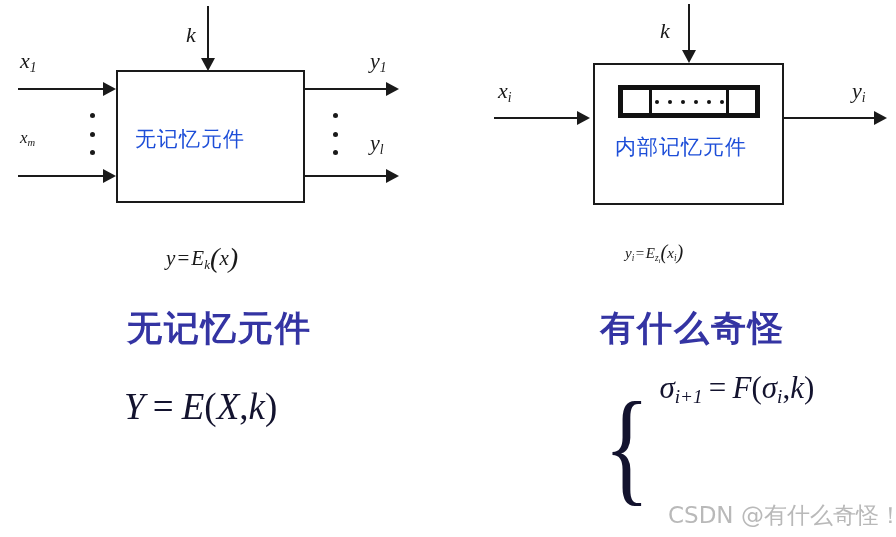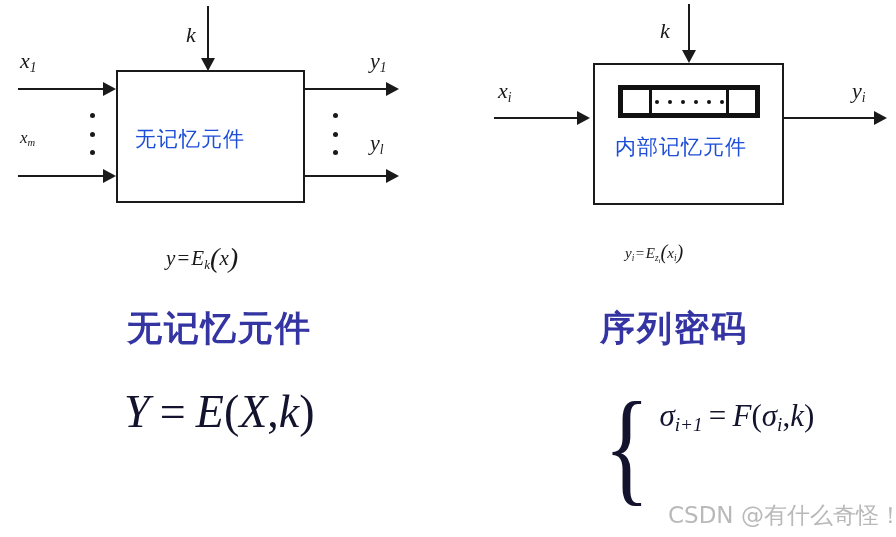--- a/index.html
+++ b/index.html
@@ -63,22 +63,22 @@
   }
   .reg-cell.mid i{width:4px;height:4px;border-radius:50%;background:#111;display:block;}
 
   
   .cn-title{
     font-family:"DejaVu Sans","Liberation Sans",sans-serif;
     font-weight:bold;font-size:35px;letter-spacing:2px;white-space:nowrap;
   }
 
   
-  .bigmath{font-size:46px;}
-  .sysmath{font-size:31px;line-height:1.0;margin-top:28px;}
+  .bigmath{font-size:37px;}
+  .sysmath{font-size:31px;line-height:1.0;}
   .brace{
     font-family:"Liberation Serif",serif;
     font-size:128px;line-height:0;font-style:normal;
     display:inline-block;transform:scaleX(.75);
   }
   .sys-rows{display:flex;flex-direction:column;gap:19px;}
   .oplus{
     display:inline-block;width:.86em;height:.86em;
     border:2px solid currentColor;border-radius:50%;
     position:relative;vertical-align:-0.10em;margin:0 .10em;
@@ -188,21 +188,21 @@
     <div class="abs math" style="left:852px;top:78px;font-size:22px;">
       <span>y</span><sub>i</sub>
     </div>
     <div class="abs hline" style="left:784px;top:117px;width:93px;"></div>
     <div class="abs arrow-r" style="left:874px;top:111px;"></div>
 
     <div class="abs math" style="left:625px;top:240px;font-size:15px;">
       <span>y</span><sub>i</sub><span class="op">=</span><span>E</span><sub><span>z</span><sub>i</sub></sub><span style="font-size:1.35em;position:relative;top:.06em;">(</span><span>x</span><sub>i</sub><span style="font-size:1.35em;position:relative;top:.06em;">)</span>
     </div>
 
-    <div class="abs cn-title" style="left:600px;top:305px;color:#3434a3;">序列密码</div>
+    <div class="abs cn-title" style="left:600px;top:305px;color:#3434a3;">有什么奇怪</div>
 
     <div class="abs" style="left:596px;top:366px;display:flex;align-items:flex-start;">
 
       <div style="color:#13132e;height:160px;display:flex;align-items:center;padding-right:2px;">
         <span class="brace">{</span>
       </div>
 
       <div class="sys-rows" style="padding-top:6px;">
 
         <div class="math sysmath" style="color:#13132e;">

